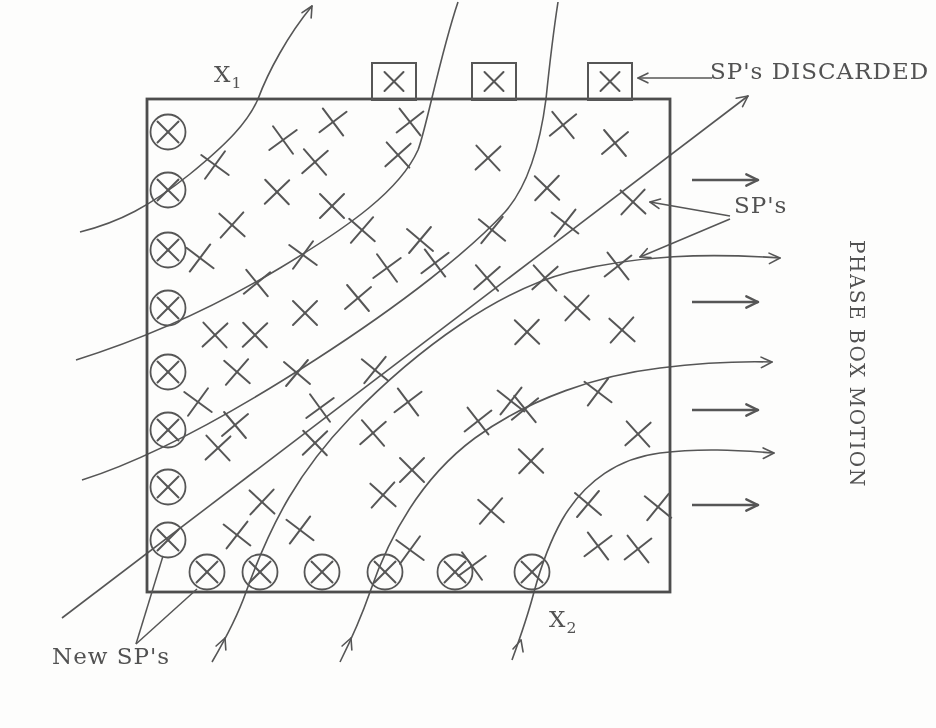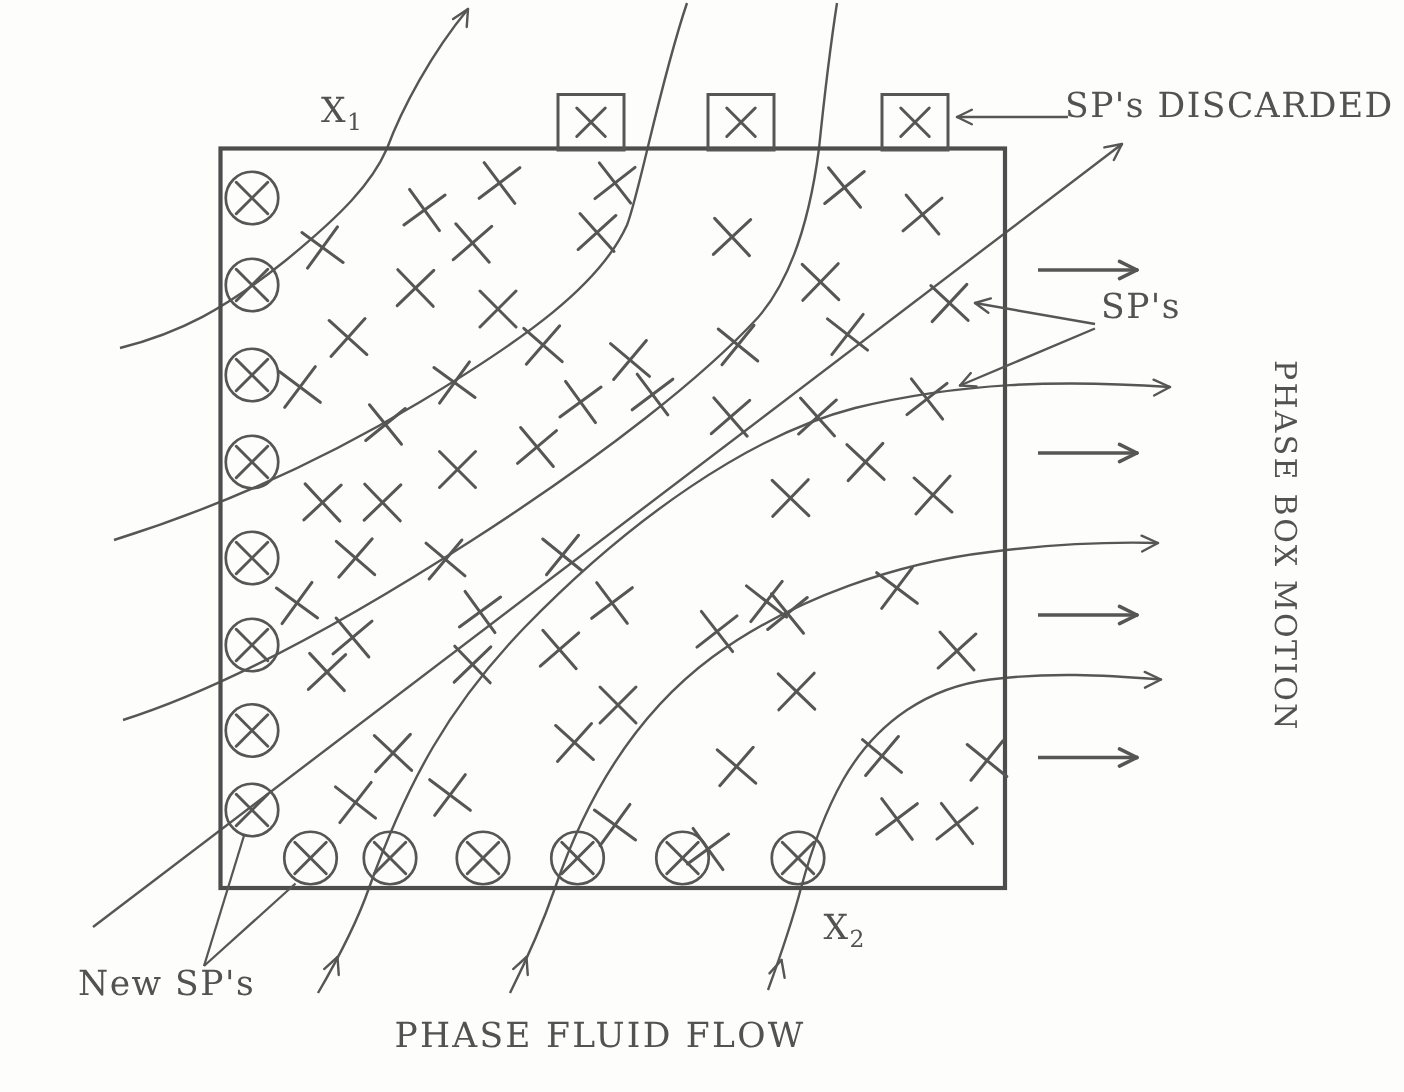--- a/index.html
+++ b/index.html
@@ -411,16 +411,15 @@
   <div class="lbl lbl-axis" id="lbl-x1"><span>X</span><sub>1</sub></div>
 
   <div class="lbl lbl-axis" id="lbl-x2"><span>X</span><sub>2</sub></div>
 
   <div class="lbl lbl-big" id="lbl-sps-discarded">SP's DISCARDED</div>
 
   <div class="lbl lbl-big" id="lbl-sps">SP's</div>
 
   <div class="lbl lbl-big" id="lbl-new-sps">New SP's</div>
 
-  <div class="lbl lbl-big" id="lbl-phase-fluid-flow">PHASE FLUID FLOW</div>
 
   <div class="lbl" id="lbl-phase-box-motion">PHASE BOX MOTION</div>
 </div>
 
 </body></html>

